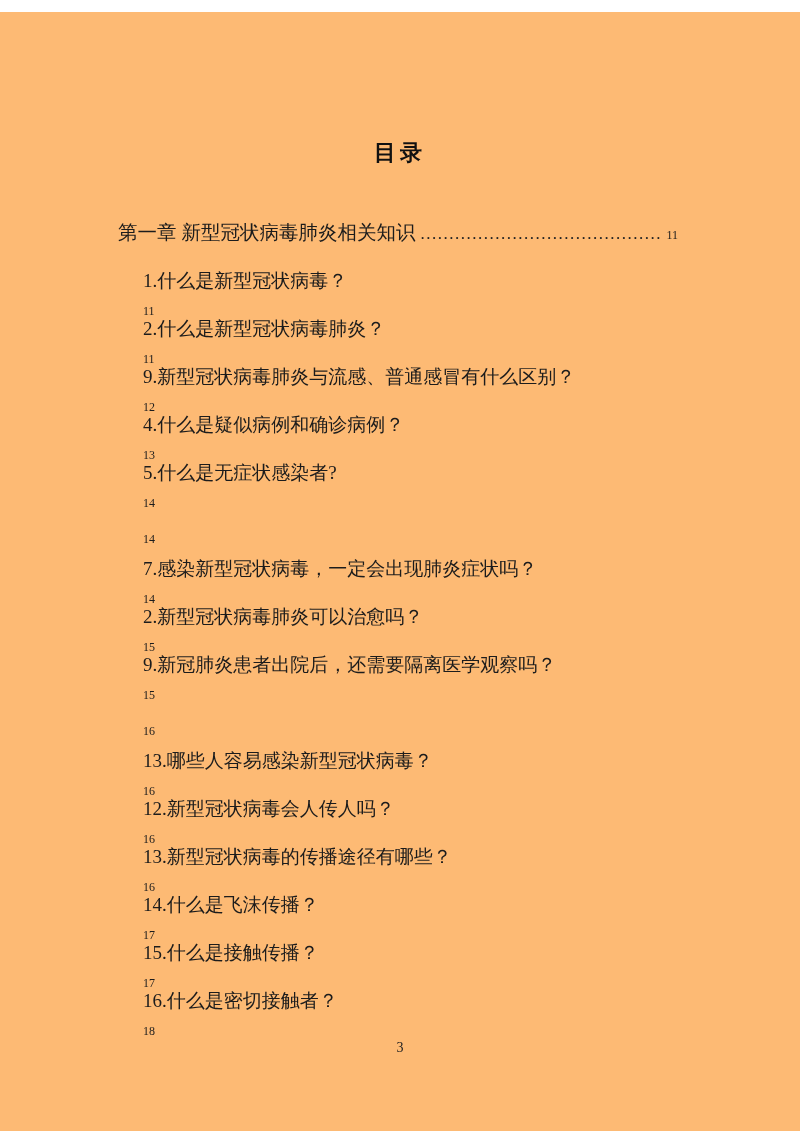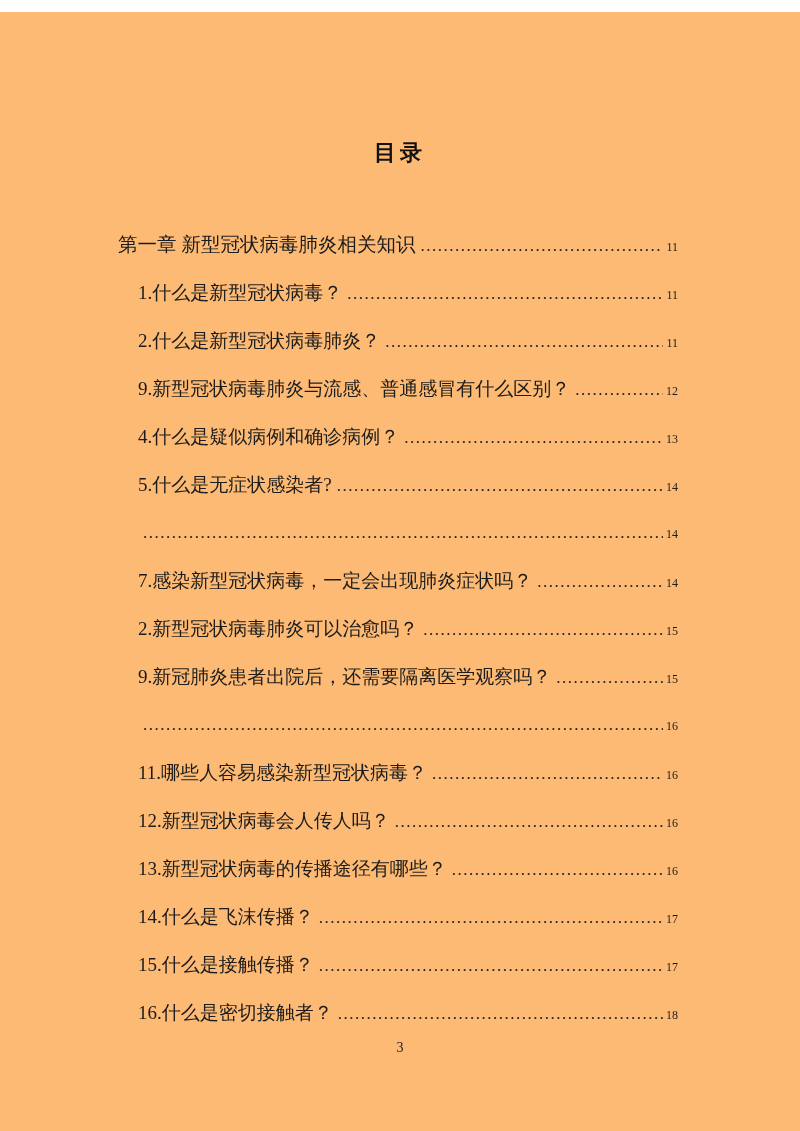--- a/index.html
+++ b/index.html
@@ -19,33 +19,33 @@
     left: 0;
     width: 100%;
     text-align: center;
     font-size: 22px;
     font-weight: bold;
     letter-spacing: 4px;
     color: #111;
   }
   .toc {
     position: absolute;
-    top: 218px;
+    top: 206px;
     left: 118px;
     right: 122px;
   }
   .toc-row {
     display: flex;
     align-items: baseline;
     height: 48px;
     font-size: 19px;
     line-height: 30px;
   }
   .toc-row.chapter { font-size: 19.5px; }
-  .toc-row.item { padding-left: 20px; }
+  .toc-row.item { padding-left: 20px; flex-direction: column; }
   .toc-label { white-space: nowrap; flex: 0 0 auto; }
   .dots {
     flex: 1 1 auto;
     overflow: hidden;
     white-space: nowrap;
     margin: 0 3px 0 5px;
     font-size: 17px;
     letter-spacing: 1.5px;
     color: #222;
   }
@@ -129,21 +129,21 @@
     <span class="dots"></span>
     <span class="toc-page">15</span>
   </div>
 
   <div class="toc-row item">
     <span class="dots"></span>
     <span class="toc-page">16</span>
   </div>
 
   <div class="toc-row item">
-    <span class="toc-label">11.哪些人容易感染新型冠状病毒？</span>
+    <span class="toc-label">13.哪些人容易感染新型冠状病毒？</span>
     <span class="dots"></span>
     <span class="toc-page">16</span>
   </div>
 
   <div class="toc-row item">
     <span class="toc-label">12.新型冠状病毒会人传人吗？</span>
     <span class="dots"></span>
     <span class="toc-page">16</span>
   </div>
 

